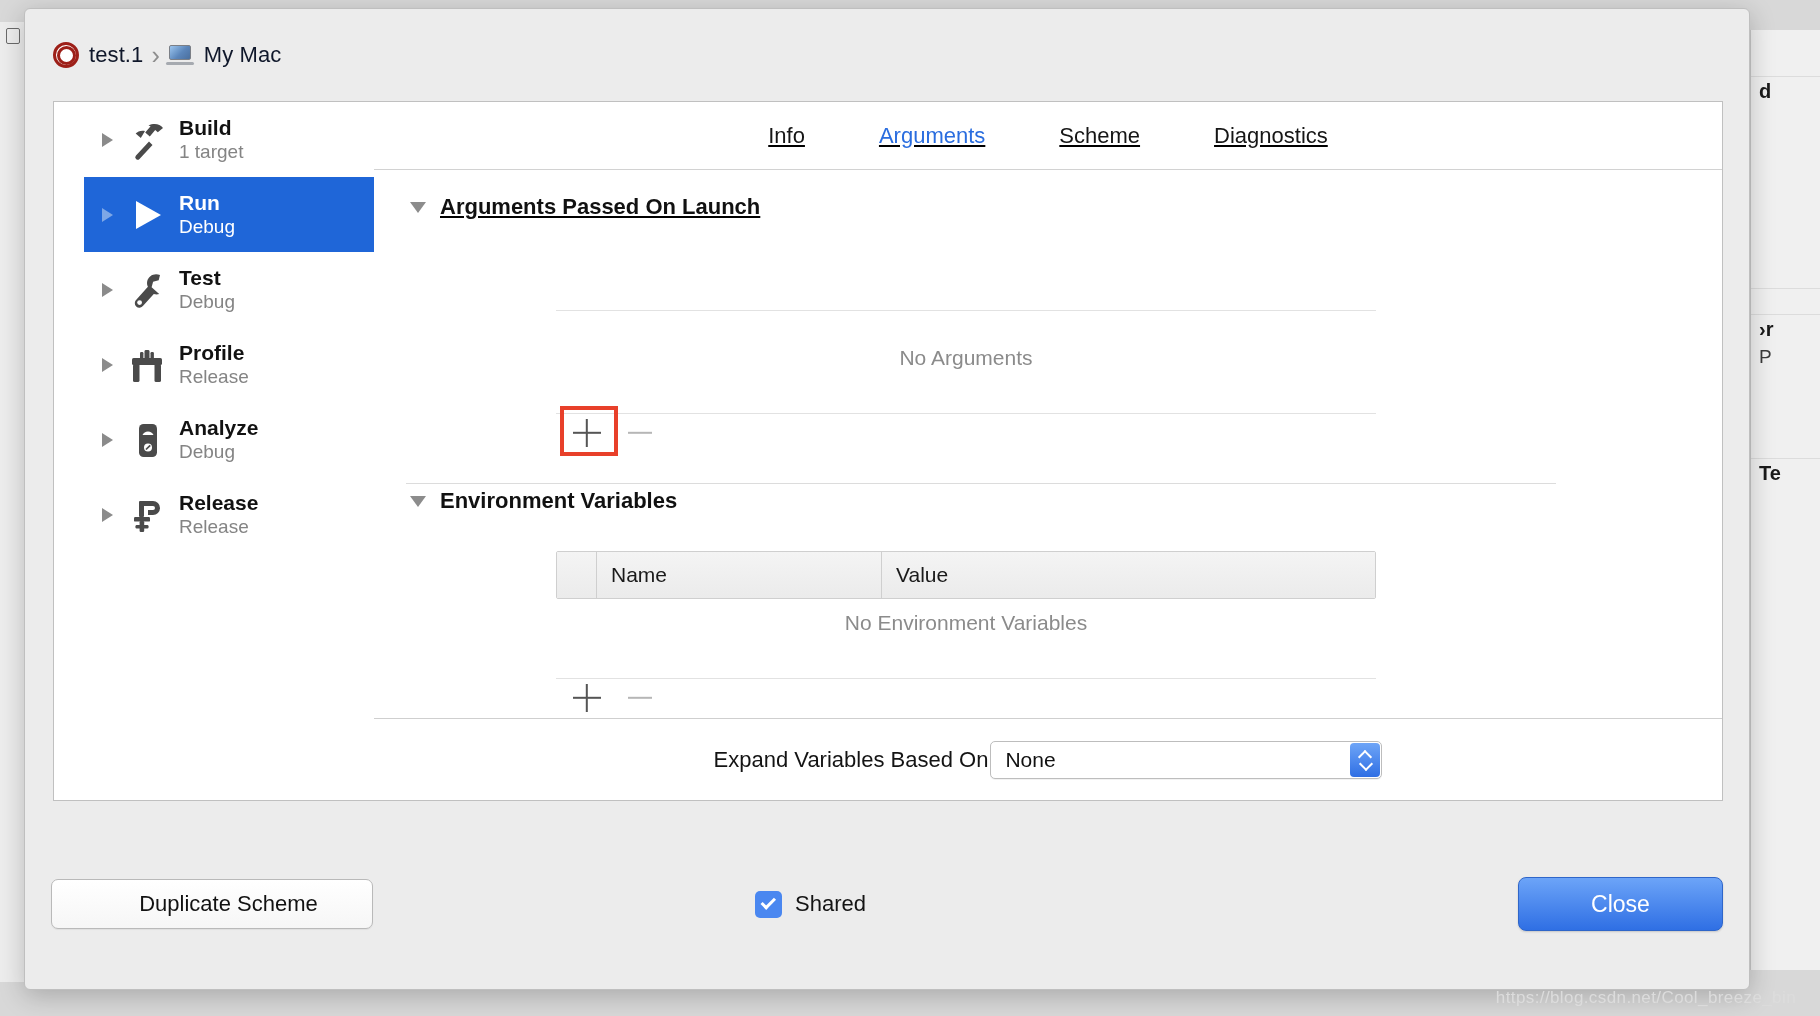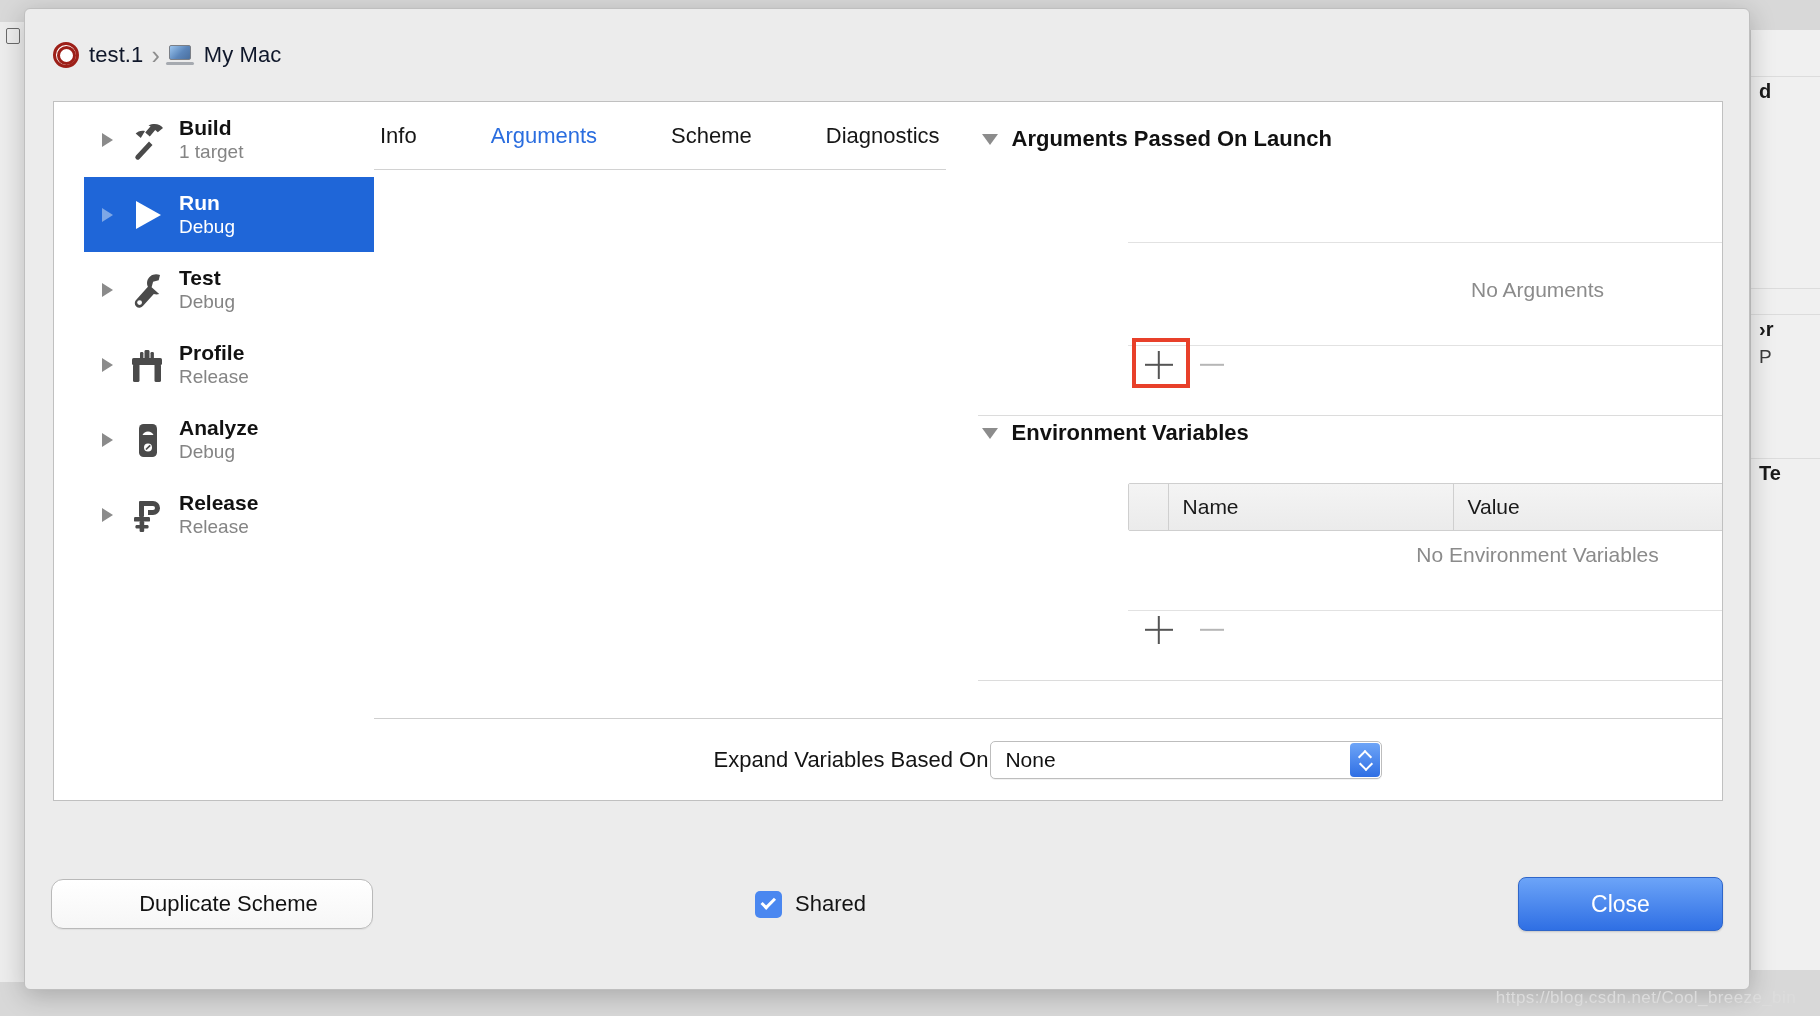--- a/index.html
+++ b/index.html
@@ -115,21 +115,21 @@
   .scheme-row.selected .scheme-sub { color: #ffffff; }
 
   
   .scheme-icon svg { display: block; width: 40px; height: 42px; }
   .ico-fill { fill: #4a4a4a; }
   .scheme-row.selected .ico-fill { fill: #ffffff; }
 
   
   .pane {
     position: absolute; left: 320px; top: 0; right: 0; bottom: 0;
-    background: #ffffff; display: flex; flex-direction: row;
+    background: #ffffff; display: flex; flex-direction: column; text-decoration: underline;
   }
   .tabbar {
     height: 68px; flex: 0 0 auto;
     display: flex; align-items: center; justify-content: center; gap: 62px;
     border-bottom: 1px solid #d2d2d2;
   }
   .tab { font-size: 22px; color: #161616; cursor: default; padding: 4px 6px; }
   .tab.active { color: #2a6ddf; }
 
   .pane-body { flex: 1 1 auto; position: relative; overflow: hidden; }
@@ -211,21 +211,21 @@
     transform: rotate(45deg);
   }
   .chev.down::before { transform: rotate(225deg); top: -2px; left: 1px; }
 
   
   .dlg-footer {
     position: absolute; left: 0; right: 0; bottom: 0; height: 190px;
   }
   .btn-bezel {
     background: linear-gradient(to bottom,#ffffff,#f6f6f6);
-    border: 1px solid #b9b9b9; border-radius: 12px;
+    border: 1px solid #b9b9b9; border-radius: 7px;
     box-shadow: 0 1px 1px rgba(0,0,0,0.06);
     display: flex; align-items: center; justify-content: center;
     font-size: 22px; color: #121212; cursor: default; padding-left: 33px;
   }
   .checkbox {
     width: 27px; height: 27px; border-radius: 5px; background: #4a87f0;
     display: flex; align-items: center; justify-content: center; flex: 0 0 auto;
   }
   .checkbox .tick {
     width: 14px; height: 8px; border-left: 3px solid #fff; border-bottom: 3px solid #fff;

